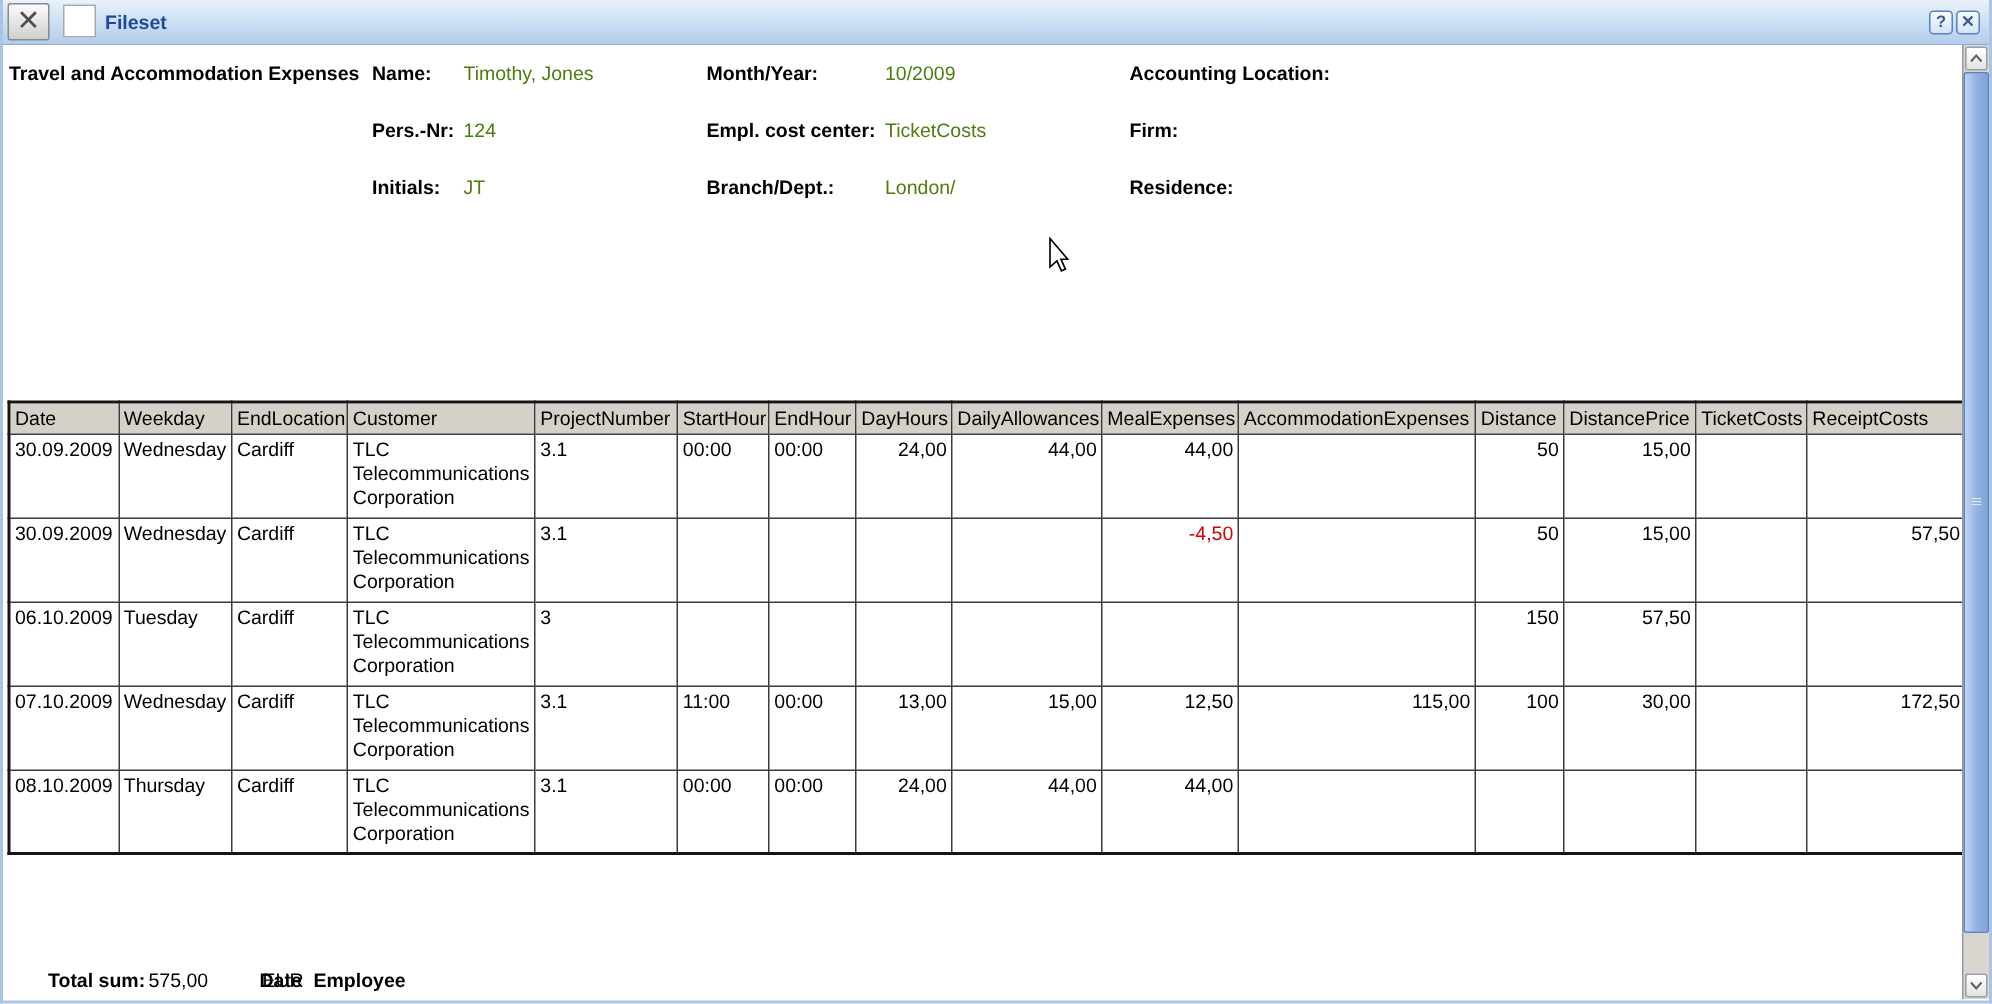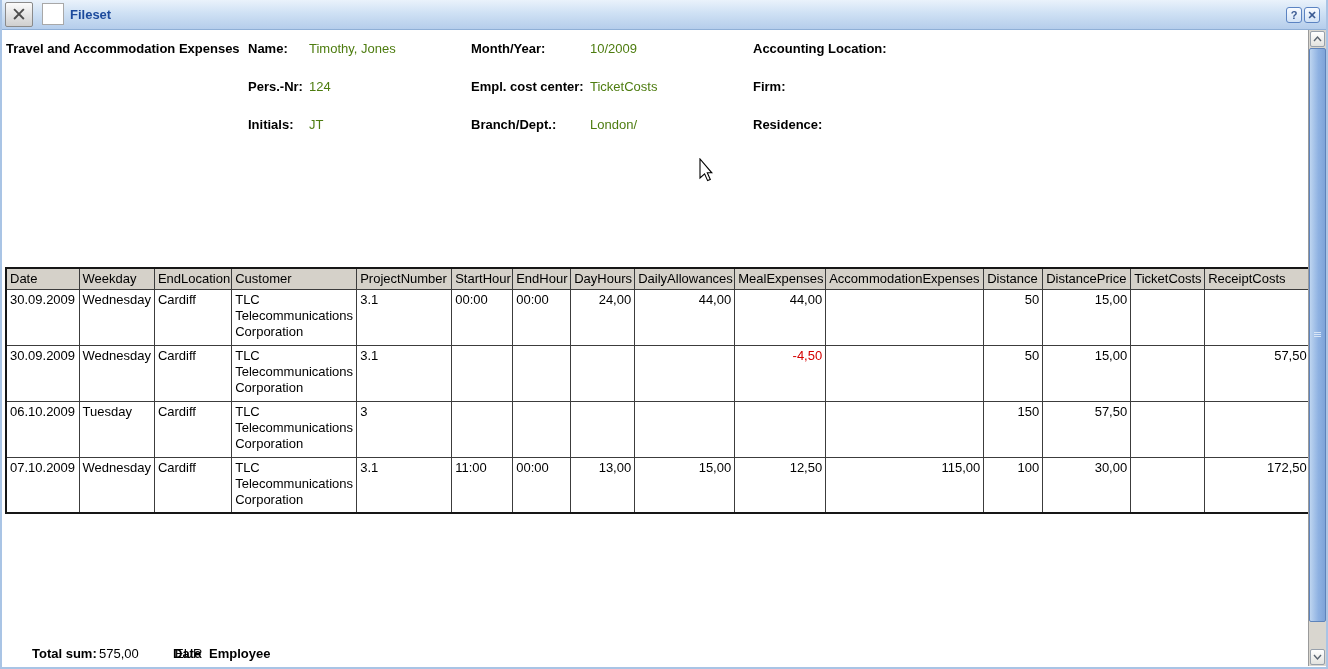--- a/index.html
+++ b/index.html
@@ -240,20 +240,37 @@
           <td>00:00</td>
           <td class="num">13,00</td>
           <td class="num">15,00</td>
           <td class="num">12,50</td>
           <td class="num">115,00</td>
           <td class="num">100</td>
           <td class="num">30,00</td>
           <td class="num"></td>
           <td class="num">172,50</td>
         </tr>
+        <tr>
+          <td>08.10.2009</td>
+          <td>Thursday</td>
+          <td>Cardiff</td>
+          <td><span class="customer-link">TLC Telecommunications Corporation</span></td>
+          <td>3.1</td>
+          <td>00:00</td>
+          <td>00:00</td>
+          <td class="num">24,00</td>
+          <td class="num">44,00</td>
+          <td class="num">44,00</td>
+          <td class="num"></td>
+          <td class="num"></td>
+          <td class="num"></td>
+          <td class="num"></td>
+          <td class="num"></td>
+        </tr>
       </tbody>
   </table>
 
   <span class="footer-item bold ft-total-label">Total sum:</span>
   <span class="footer-item ft-total-value">575,00</span>
   <span class="footer-item ft-currency">EUR</span>
   <span class="footer-item bold ft-date">Date</span>
   <span class="footer-item bold ft-employee">Employee</span>
 
   <div class="scrollbar">

